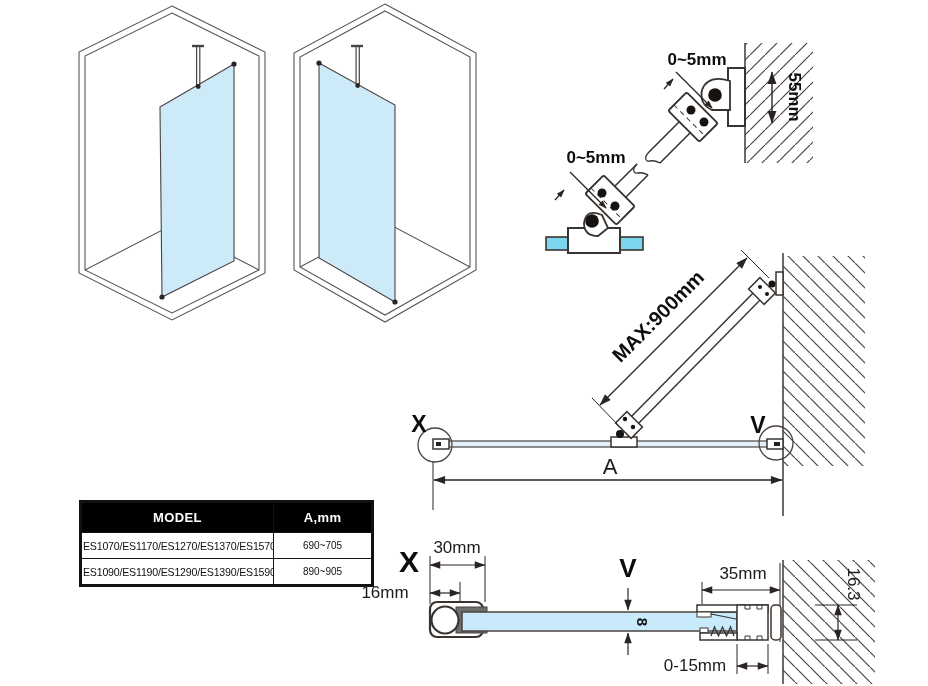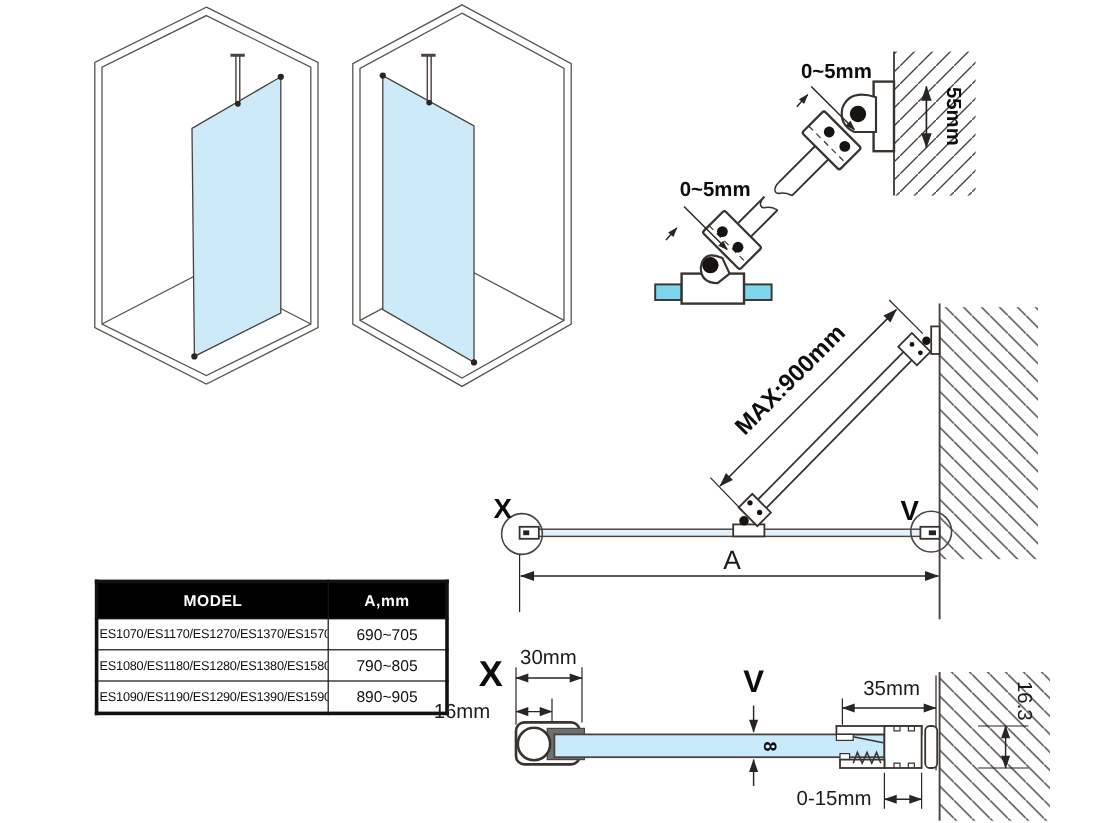--- a/index.html
+++ b/index.html
@@ -10,21 +10,21 @@
   .dimB{font-weight:bold;}
   .dimR{font-weight:normal;fill:#1c1c1c;}
   
   table.spec{border-collapse:collapse;width:284px;table-layout:fixed;
              border:3px solid #111;background:#fff;}
   table.spec th{background:#000;color:#fff;font-size:13px;font-weight:bold;
                 height:27px;border:1.5px solid #111;letter-spacing:.4px;}
   table.spec td{border:1.5px solid #111;height:23px;text-align:center;
                 color:#111;white-space:nowrap;overflow:hidden;}
   td.model{font-size:10.6px;letter-spacing:-0.2px;margin-top:48px;}
-  td.aval{font-size:13px;}
+  td.aval{font-size:10px;}
   th.c1{width:189px;} th.c2{width:95px;}
 </style>
 </head>
 <body>
 
 <div class="canvas">
 
   <svg class="abs" style="left:62px;top:2px" width="218" height="332" viewBox="0 0 218 332">
     <g stroke="#5b5550" stroke-width="1.1" fill="none">
       <polygon points="110,4 203,50 203,271 110,318 17,271 17,50"></polygon>
@@ -188,38 +188,34 @@
       <text class="dimB" font-size="20" text-anchor="middle" transform="rotate(-45,258,73)" x="258" y="73">MAX:900mm</text>
     </g>
 
     <g>
       <line x1="28" y1="214" x2="28" y2="262" stroke="#2a2522" stroke-width="1"></line>
       <line x1="29" y1="232" x2="377" y2="232" stroke="#2a2522" stroke-width="1.3" marker-start="url(#mc)" marker-end="url(#mc)"></line>
       <text class="dimR" font-size="22" text-anchor="middle" x="205" y="226">A</text>
     </g>
   </svg>
 
-  <div class="abs" style="left:79px;top:483px">
+  <div class="abs" style="left:79px;top:500px">
     <table class="spec">
       <thead>
         <tr>
           <th class="c1">MODEL</th>
           <th class="c2">A,mm</th>
         </tr>
       </thead>
       <tbody>
         <tr>
           <td class="model">ES1070/ES1170/ES1270/ES1370/ES1570</td>
           <td class="aval">690~705</td>
         </tr>
         <tr>
-          <td class="model">ES1080/ES1180/ES1280/ES1380/ES1580</td>
-          <td class="aval">790~805</td>
-        </tr>
-        <tr>
           <td class="model">ES1090/ES1190/ES1290/ES1390/ES1590</td>
           <td class="aval">890~905</td>
         </tr>
       </tbody>
     </table>
   </div>
 
   <svg class="abs" style="left:360px;top:532px" width="568" height="154" viewBox="0 0 568 154">
     <defs>
       <pattern id="hd" width="15" height="15" patternUnits="userSpaceOnUse">

